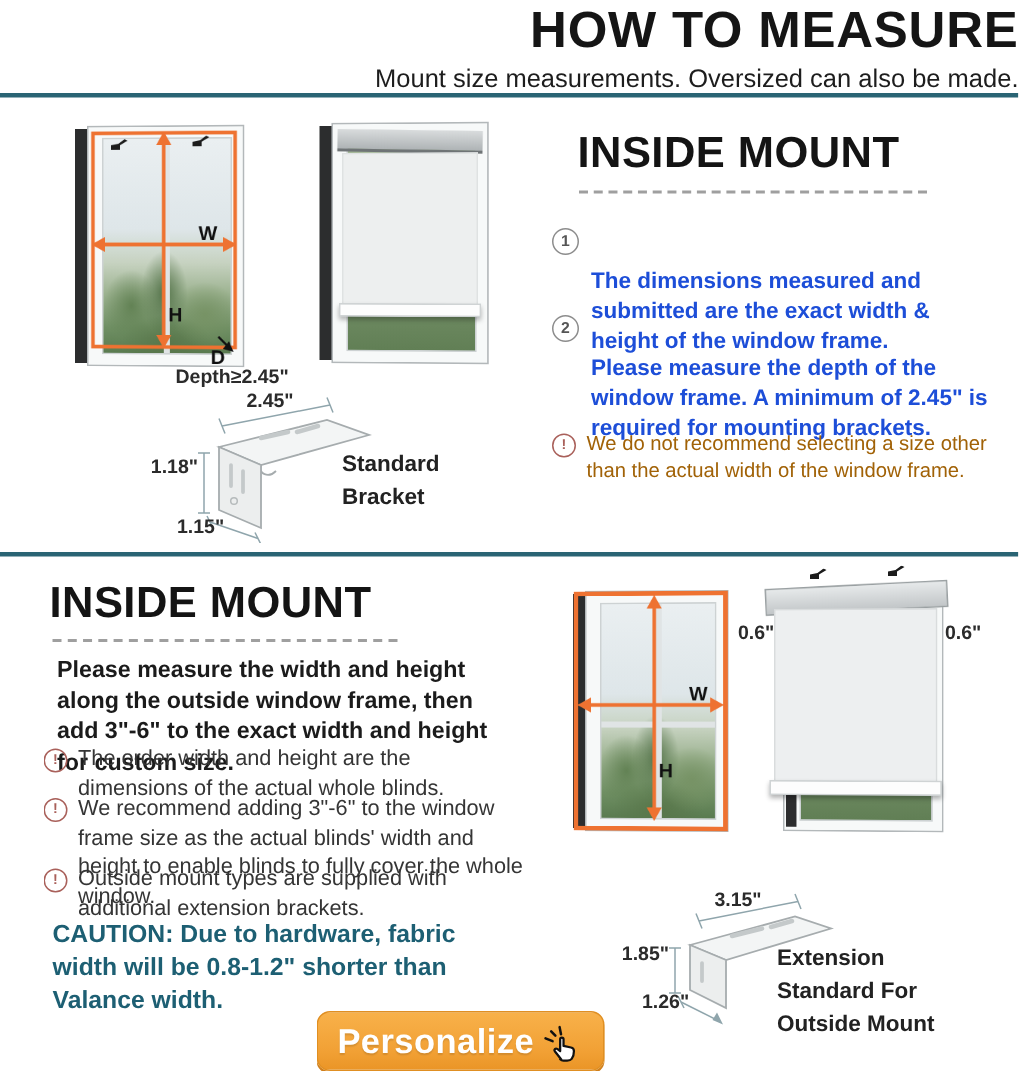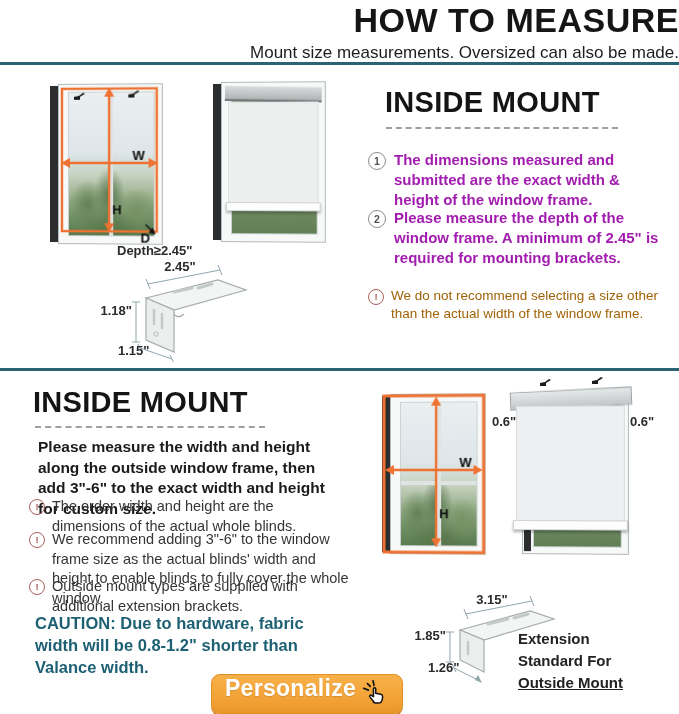--- a/index.html
+++ b/index.html
@@ -14,21 +14,21 @@
   .divider{position:absolute;left:0;width:679px;height:3px;background:#2a6474;}
 
   
   .h2{position:absolute;font-size:29px;font-weight:700;color:#141414;letter-spacing:.3px;}
   .dash{position:absolute;height:0;border-top:2px dashed #9f9f9f;}
 
   
   .step-row{position:absolute;display:flex;gap:8px;}
   .step-num{flex:0 0 auto;width:16px;height:16px;border:1.4px solid #8d8d8d;border-radius:50%;
             color:#555;font-size:10.5px;line-height:16px;text-align:center;font-weight:700;margin-top:2px;}
-  .step-text{font-size:15px;line-height:1.33;color:#a21caf;font-weight:600;}
+  .step-text{font-size:15px;line-height:1.33;color:#1d4ed8;font-weight:600;margin-top:28px;}
   .b{font-weight:700;}
 
   
   .note-row{position:absolute;display:flex;gap:7px;}
   .note-icon{flex:0 0 auto;width:14px;height:14px;border:1.5px solid #a9605a;border-radius:50%;
              color:#a9605a;font-size:9.5px;line-height:14px;text-align:center;font-weight:700;margin-top:2px;}
   .note-text{font-size:13.5px;line-height:1.35;color:#a16207;}
   .note-text.lg{font-size:14.5px;color:#353535;}
 
   .intro{position:absolute;font-size:15.5px;line-height:1.33;color:#1b1b1b;font-weight:600;}
@@ -69,21 +69,21 @@
   .w4-glass{position:absolute;left:10px;top:6px;right:6px;bottom:6px;border:1px solid #cdd2d3;}
   .w4-valance{position:absolute;left:0px;top:6px;width:119px;height:16px;
               background:linear-gradient(180deg,#e6e9ea,#c2c6c8);border:1px solid #9aa0a2;transform:rotate(-2.5deg);}
   .w4-shade{position:absolute;left:6px;top:22px;width:106px;height:114px;background:#edeff0;border:1px solid #d9dcdd;}
   .w4-hem{position:absolute;left:3px;top:136px;width:112px;height:8px;background:#fdfdfd;border:1px solid #cfd3d4;
           box-shadow:0 2px 3px rgba(0,0,0,.3);}
 
   .bracket-name{position:absolute;font-size:15px;line-height:1.45;color:#222;font-weight:600;}
 
   
-  .btn{position:absolute;left:211px;top:674px;width:190px;height:38px;display:flex;align-items:flex-start;
+  .btn{position:absolute;left:211px;top:674px;width:190px;height:38px;display:flex;align-items:center;
        justify-content:center;background:linear-gradient(180deg,#f8b14a 0%,#f1a034 70%,#ea9527 100%);
        border-radius:9px;border:1px solid #e08f22;box-shadow:0 2px 0 #d07f1b;cursor:pointer;}
   .btn-label{font-size:23px;font-weight:700;color:#fff;letter-spacing:.3px;text-shadow:0 1px 1px rgba(0,0,0,.12);}
 </style>
 </head>
 <body>
 
 <div class="page">
 
   <div class="hdr">
@@ -154,20 +154,21 @@
     <path d="M38 48 L38 62 M46 52 L46 66" stroke="#c4c9ca" stroke-width="2.5" stroke-linecap="round"></path>
     <circle cx="40" cy="72" r="2.2" fill="none" stroke="#b6bbbc"></circle>
     <path d="M20 40 L20 80" stroke="#8fa5ac" stroke-width="1"></path>
     <path d="M16 40 L24 40 M16 80 L24 80" stroke="#8fa5ac" stroke-width="1"></path>
     <path d="M24 86 L56 97" stroke="#8fa5ac" stroke-width="1"></path>
     <path d="M22 82 L26 90 M54 93 L58 101" stroke="#8fa5ac" stroke-width="1"></path>
   </svg>
   <span class="dimlabel" style="left:150px;top:259px;width:60px;text-align:center;">2.45"</span>
   <span class="dimlabel" style="left:98px;top:303px;width:34px;text-align:right;">1.18"</span>
   <span class="dimlabel" style="left:118px;top:343px;width:44px;">1.15"</span>
+  <span class="bracket-name" style="left:228px;top:299px;width:85px;">Standard Bracket</span>
 
   <div class="divider" style="top:368px;"></div>
 
   <div class="h2" style="left:33px;top:386px;">INSIDE MOUNT</div>
   <div class="dash" style="left:35px;top:426px;width:230px;"></div>
 
   <div class="intro" style="left:38px;top:437px;width:308px;"><span>Please measure the width and height along the outside window frame, then add </span><span class="b">3"-6"</span><span> to the exact width and height for custom size.</span></div>
 
   <div class="note-row" style="left:29px;top:497px;width:316px;">
     <span class="note-icon">!</span>
@@ -235,21 +236,21 @@
     <path d="M18 74 L44 87" stroke="#8fa5ac" stroke-width="1"></path>
     <path d="M16 70 L20 78" stroke="#8fa5ac" stroke-width="1"></path>
     <polygon points="46,89 39,86 42,81" fill="#8fa5ac"></polygon>
   </svg>
   <span class="dimlabel" style="left:462px;top:592px;width:60px;text-align:center;">3.15"</span>
   <span class="dimlabel" style="left:412px;top:628px;width:34px;text-align:right;">1.85"</span>
   <span class="dimlabel" style="left:428px;top:660px;width:44px;">1.26"</span>
   <span class="bracket-name" style="left:518px;top:628px;width:110px;">
     <span style="display:block;">Extension</span>
     <span style="display:block;">Standard For</span>
-    <span style="display:block;text-decoration:underline;">Outside Mount</span>
+    <span style="display:block;">Outside Mount</span>
   </span>
 
   <div class="btn">
     <span class="btn-label">Personalize</span>
     <svg width="30" height="30" viewBox="0 0 32 32" style="margin-left:3px;transform:translateY(2px);">
       <path d="M9 7 L12 10 M15 4 L16 9 M5 12 L10 14" stroke="#111" stroke-width="1.8" fill="none" stroke-linecap="round"></path>
       <path d="M16.2 27 l-4.6-5.8 c-0.9-1.1 0.5-2.5 1.7-1.7 l2.1 1.5 V12.6 c0-1.6 2.4-1.6 2.4 0 v4.8 l5.3 1.1 c1.2 0.25 2.1 1.3 2.1 2.5 0 1.5-0.3 4-1.6 5.6 -0.8 1-2 1.2-3.2 1.2 h-2.7 c-0.9 0-1.7-0.4-2.3-1z" fill="#fff" stroke="#111" stroke-width="1.6" stroke-linejoin="round"></path>
     </svg>
   </div>
 

